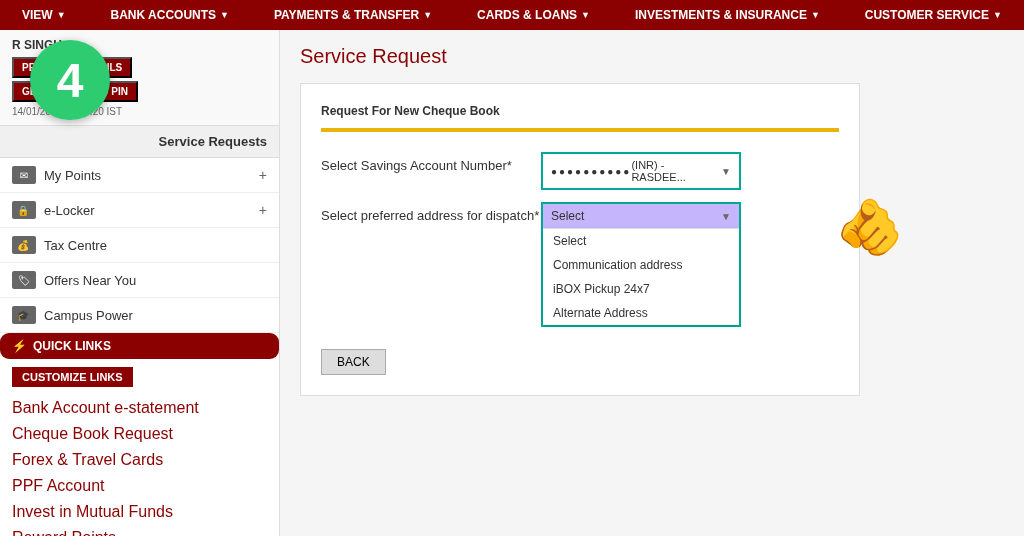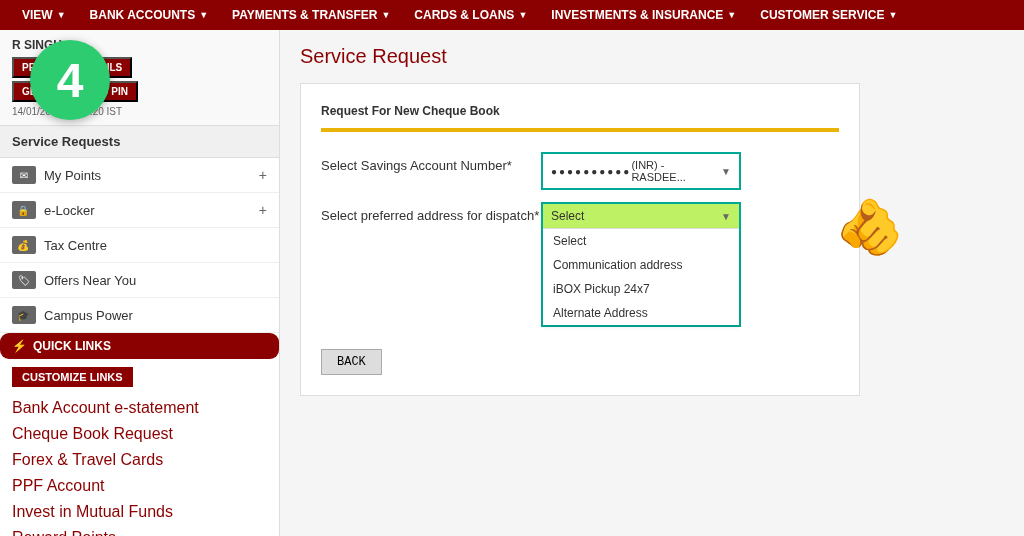--- a/index.html
+++ b/index.html
@@ -8,20 +8,21 @@
     
     .top-nav {
       background: #8b0000;
       color: white;
       display: flex;
       align-items: center;
       height: 30px;
       padding: 0 10px;
       font-size: 12px;
       font-weight: bold;
+      justify-content: space-between;
     }
     .top-nav .nav-item {
       padding: 0 12px;
       cursor: pointer;
       height: 100%;
       display: flex;
       align-items: center;
       gap: 4px;
     }
     .nav-arrow { font-size: 9px; }
@@ -65,20 +66,21 @@
     }
     .user-date { font-size: 10px; color: #666; margin-top: 4px; }
 
     .sidebar-section-title {
       background: #f0f0f0;
       padding: 8px 12px;
       font-weight: bold;
       font-size: 13px;
       color: #333;
       border-bottom: 1px solid #ddd;
+      text-align: right;
     }
 
     .sidebar-item {
       display: flex;
       align-items: center;
       padding: 8px 12px;
       border-bottom: 1px solid #eee;
       cursor: pointer;
       color: #333;
     }
@@ -192,21 +194,21 @@
       justify-content: space-between;
       cursor: pointer;
     }
 
     .account-dots { color: #333; letter-spacing: 2px; font-size: 10px; }
     .account-text { font-size: 11px; color: #333; }
 
     .select-dropdown-wrapper {
       position: relative;
       border: 2px solid #00a896;
-      background: #bef264;
+      background: #c4b5fd;
       width: 200px;
     }
 
     .select-header {
       padding: 5px 8px;
       display: flex;
       justify-content: space-between;
       align-items: center;
       cursor: pointer;
       font-size: 12px;
@@ -226,21 +228,20 @@
       cursor: pointer;
     }
 
     .back-btn {
       background: #ddd;
       border: 1px solid #aaa;
       padding: 5px 15px;
       font-size: 12px;
       cursor: pointer;
       margin-top: 10px;
-      font-family: Liberation Mono, monospace;
     }
 
     
     .step-circle {
       position: absolute;
       top: 40px;
       left: 30px;
       width: 80px;
       height: 80px;
       background: #2ecc71;

